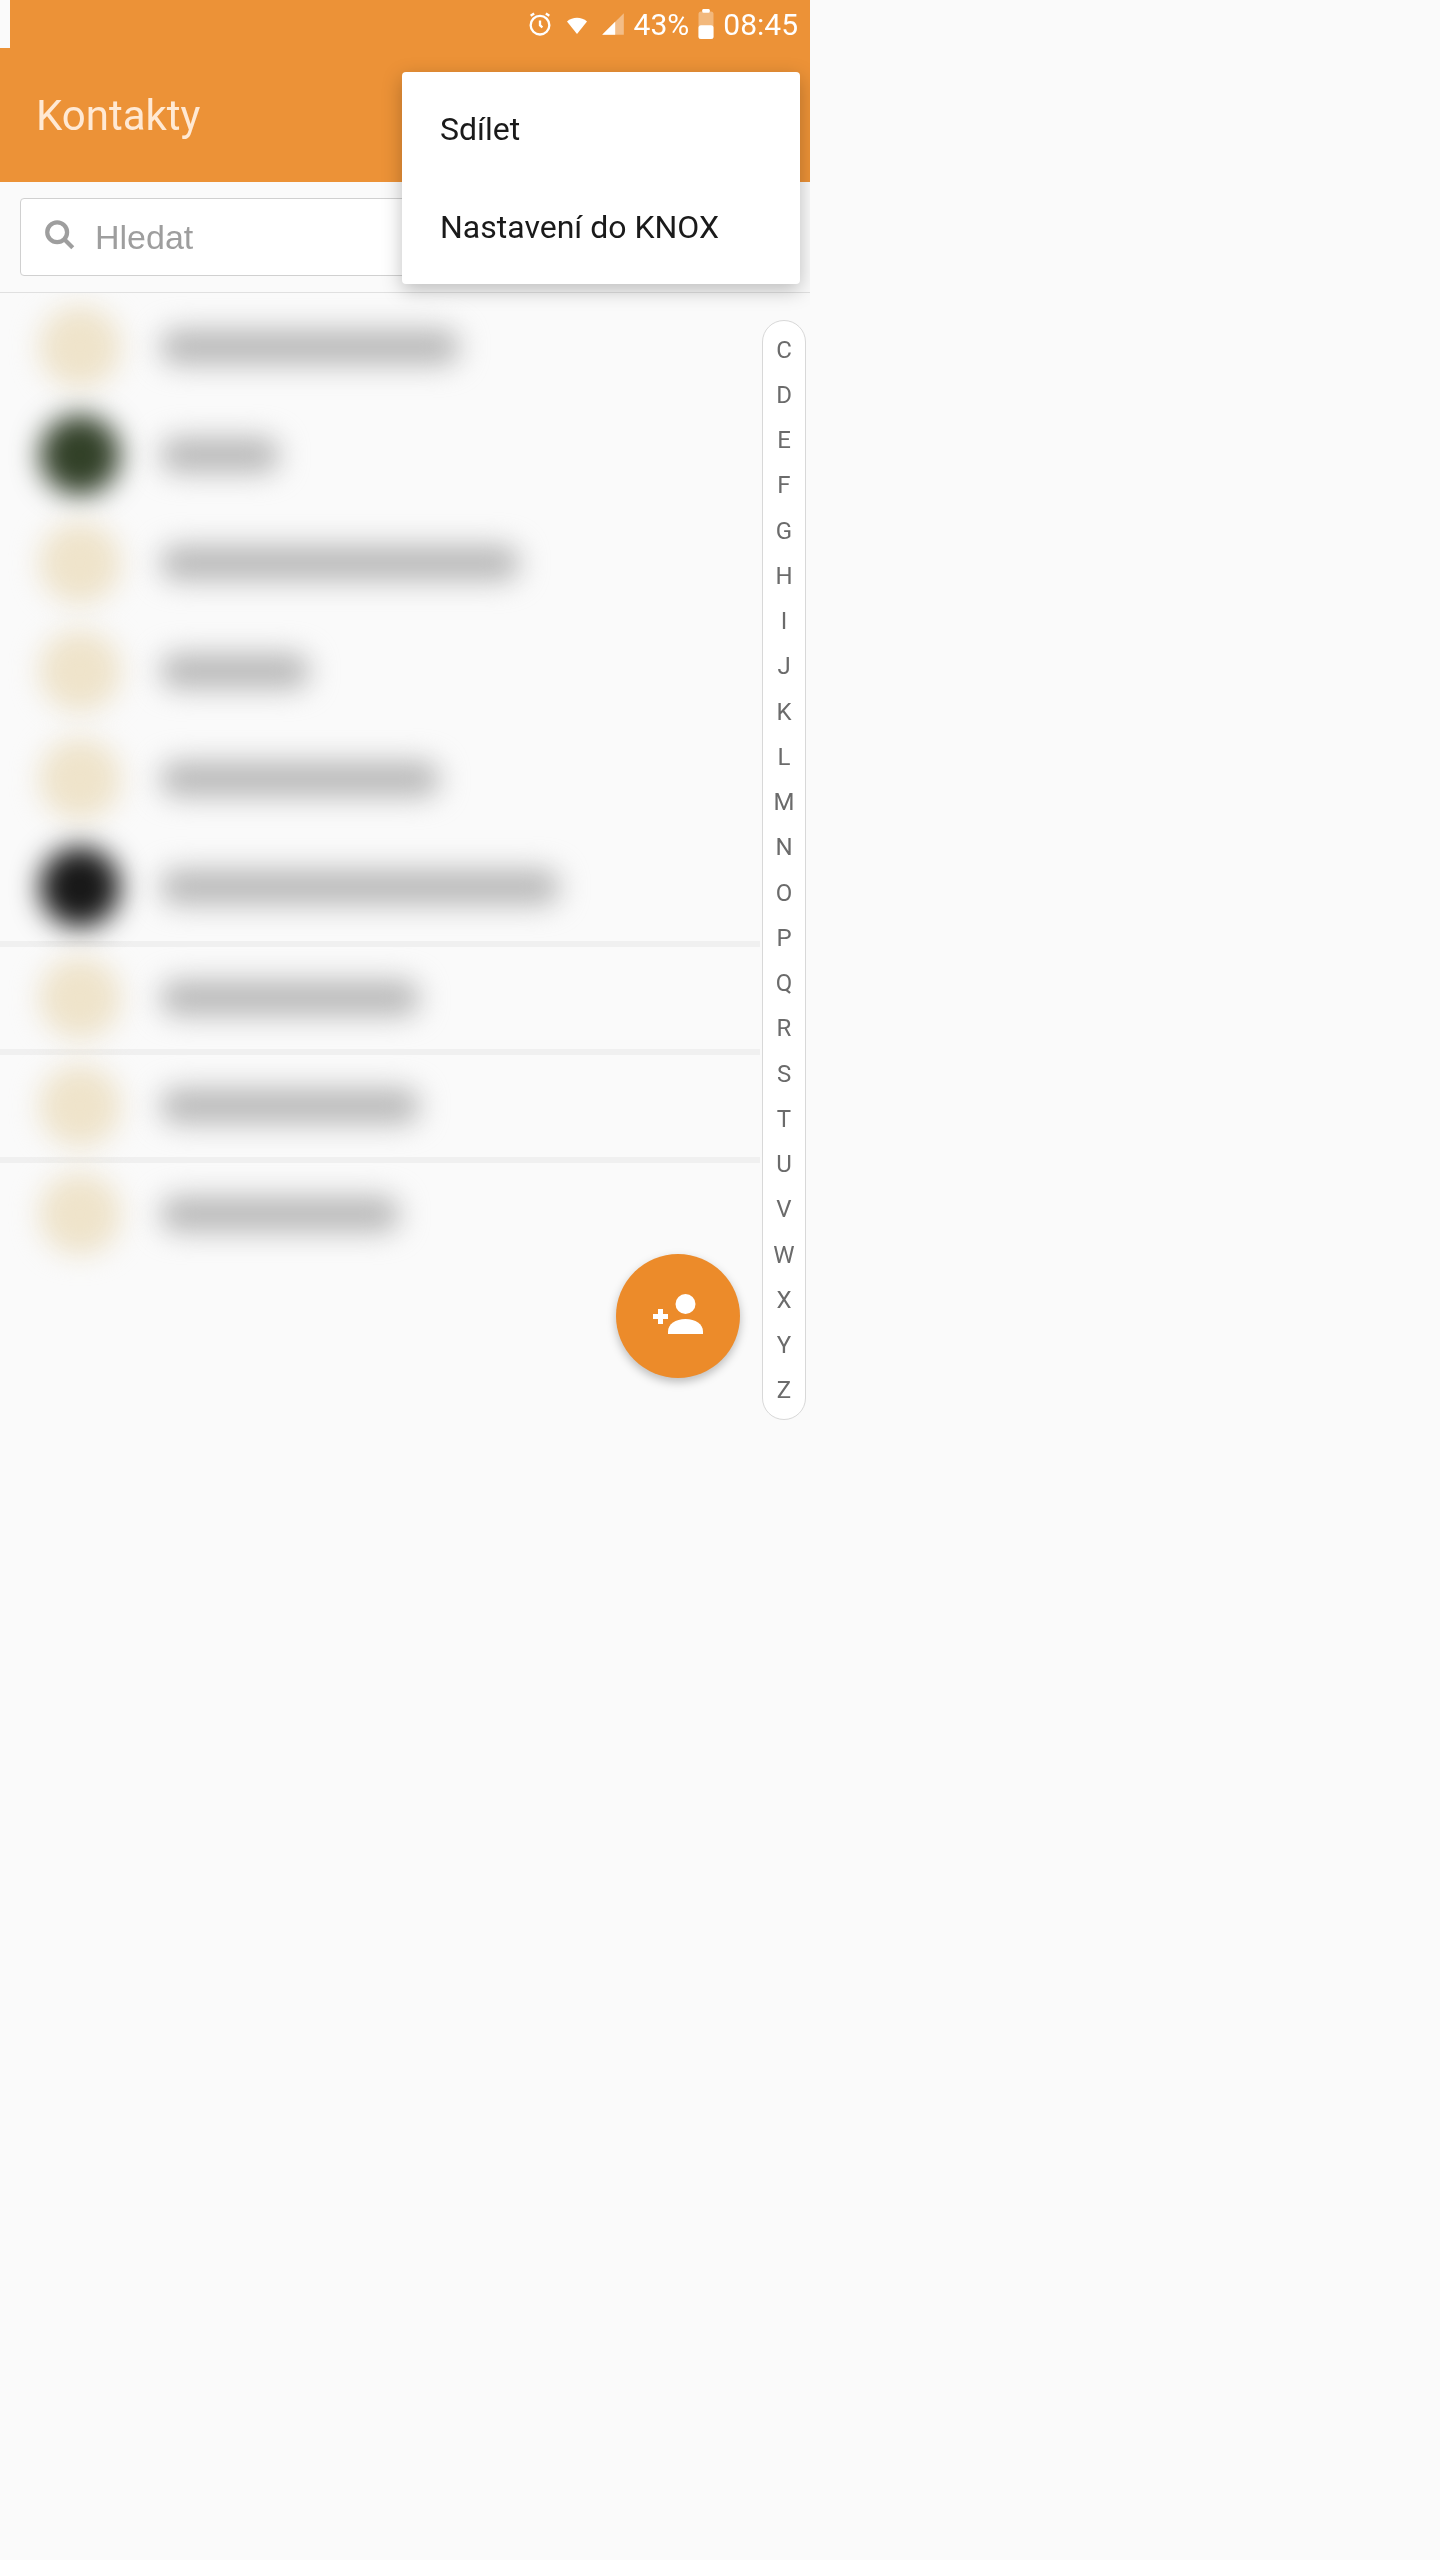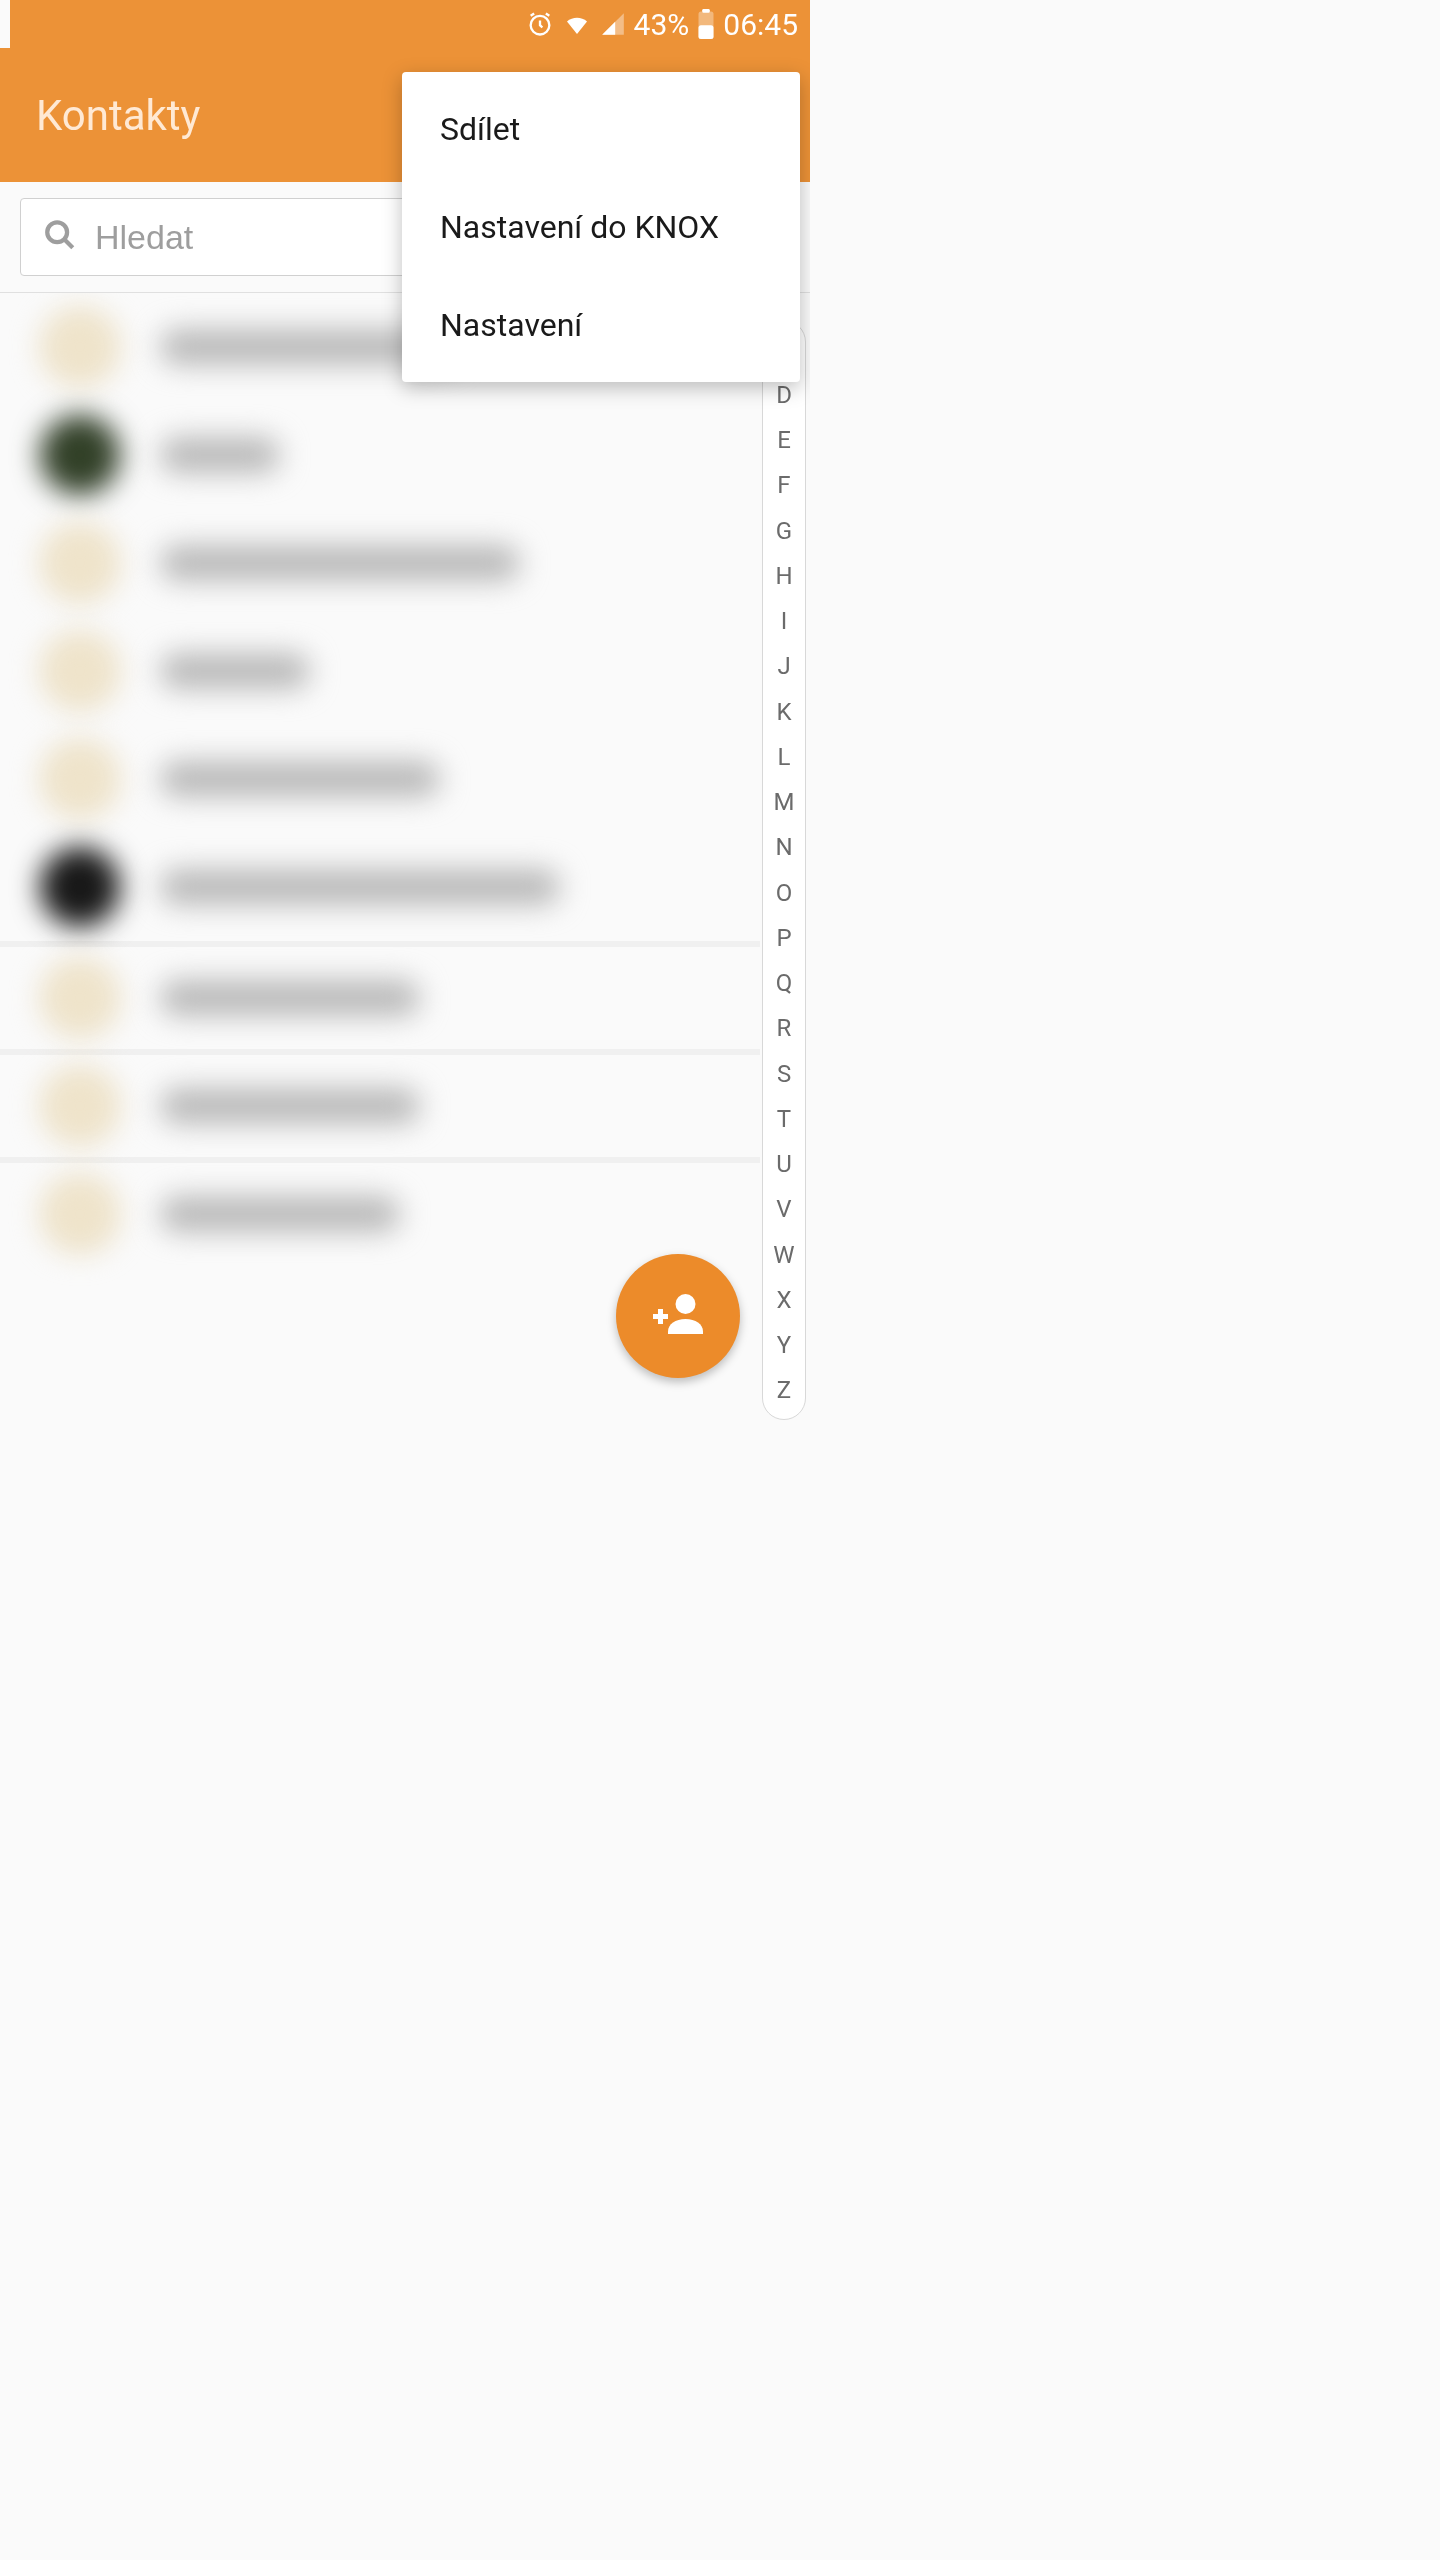--- a/index.html
+++ b/index.html
@@ -167,21 +167,21 @@
       </svg>
   </span>
   <span>43%</span>
   <span class="icon">
     <svg width="18" height="30" viewBox="0 0 12 24">
         <rect x="0" y="2" width="12" height="22" rx="2" fill="#fff" opacity=".35"></rect>
         <rect x="0" y="13" width="12" height="11" rx="2"></rect>
         <rect x="3" y="0" width="6" height="3" rx="1"></rect>
       </svg>
   </span>
-  <span>06:45</span>
+  <span>08:45</span>
 </div>
 
 <div class="app-bar">
   <span>Kontakty</span>
 </div>
 
 <div class="search-row">
   <div class="search-box">
     <span>
       <svg viewBox="0 0 24 24">
@@ -265,14 +265,13 @@
         <circle cx="15" cy="8" r="4"></circle>
         <path d="M15 14c-4 0-7 2-7 5v1h14v-1c0-3-3-5-7-5z"></path>
         <path d="M5 10v6M2 13h6" stroke="#fff" stroke-width="2"></path>
       </svg>
   </span>
 </div>
 
 <div class="menu">
   <div class="menu-item">Sdílet</div>
   <div class="menu-item">Nastavení do KNOX</div>
-  <div class="menu-item">Nastavení</div>
 </div>
 
 </body></html>

